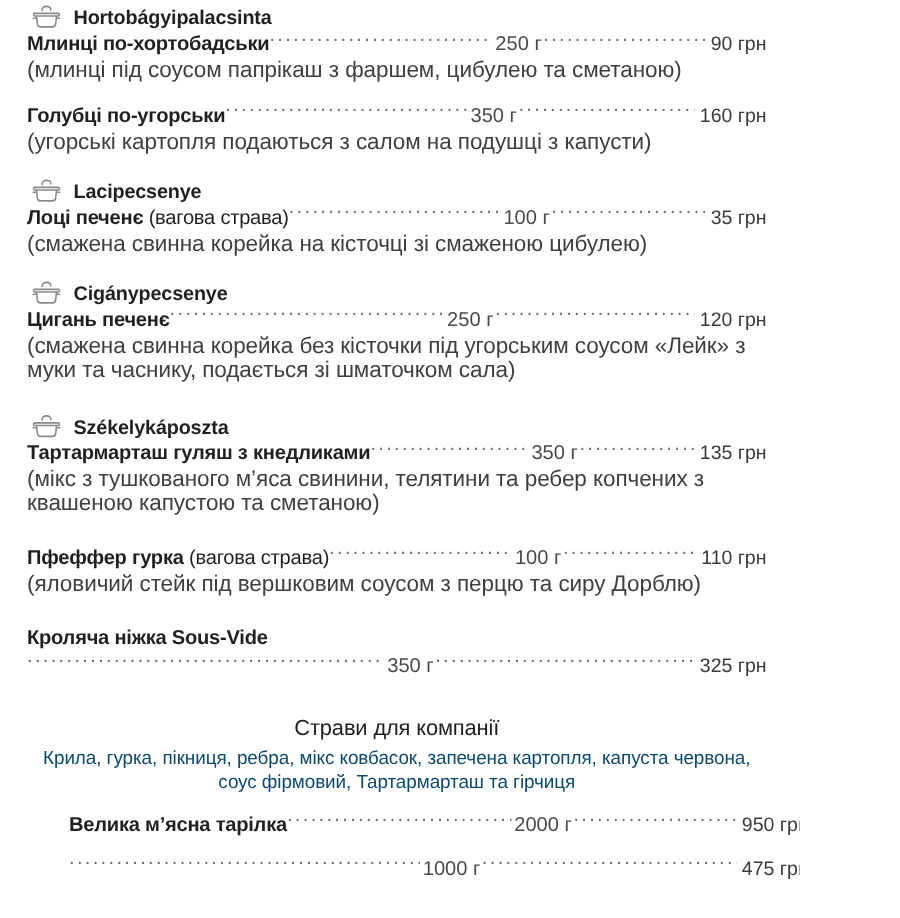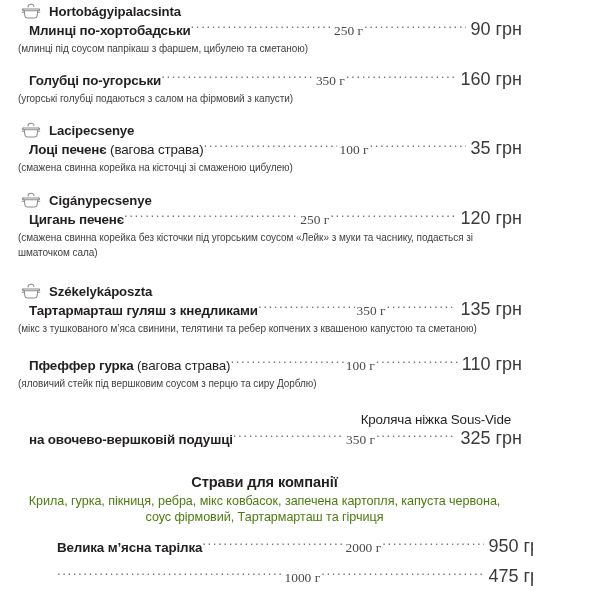--- a/index.html
+++ b/index.html
@@ -54,21 +54,20 @@
   }
 
   
   .row {
     display: flex;
     align-items: baseline;
     width: 100%;
     font-size: 13.4px;
     line-height: 18px;
     white-space: nowrap;
-    margin-left: 11px;
   }
   .row .name {
     font-weight: bold;
     flex: 0 0 auto;
     letter-spacing: -0.15px;
   }
   .row .name .plain {
     font-weight: normal;
   }
   .leader {
@@ -92,68 +91,66 @@
     white-space: nowrap;
   }
   .leader.lead-a { flex: 1 1 58%; }
   .leader.lead-b { flex: 1 1 42%; }
   .row .weight {
     flex: 0 0 auto;
     padding: 0 1px 0 2px;
     color: #4a4a4a;
     font-weight: normal;
     font-size: 13.4px;
-    font-family: Liberation Serif, serif;
   }
   .row .price {
     flex: 0 0 auto;
     padding-left: 4px;
     color: #3a3a3a;
     font-weight: normal;
-    font-size: 18px;
+    font-size: 13px;
     text-align: right;
   }
 
   
   .name-first {
     font-size: 13.4px;
-    font-weight: normal;
+    font-weight: bold;
     line-height: 18px;
     letter-spacing: -0.15px;
-    text-align: right;
   }
 
   
   .desc {
-    font-size: 10px;
+    font-size: 15px;
     line-height: 15.5px;
     color: #3f3f3f;
     margin: 1px 0 0 0;
     max-width: 560px;
     letter-spacing: -0.05px;
   }
 
   .gap-sm { height: 7px; }
   .gap-md { height: 13px; }
   .gap-lg { height: 19px; }
 
   
   .section-title {
     text-align: center;
     font-size: 14.6px;
-    font-weight: bold;
+    font-weight: normal;
     letter-spacing: -0.1px;
     margin: 0 0 3px 0;
     color: #231f20;
   }
   .section-sub {
     text-align: center;
     font-size: 12.6px;
     line-height: 16px;
-    color: #4d7c0f;
+    color: #0c4a6e;
     margin: 0 auto 12px auto;
     max-width: 545px;
     letter-spacing: -0.05px;
   }
   .platter-row { margin-bottom: 10px; padding-left: 28px; }
 </style>
 </head>
 <body>
 
 <div class="page">
@@ -187,21 +184,21 @@
   <div class="gap-sm"></div>
 
   <div class="dish">
     <div class="row">
       <span class="name"><span>Голубці по-угорськи</span><span class="plain"></span></span>
       <span class="leader lead-a"></span>
       <span class="weight">350 г</span>
       <span class="leader lead-b"></span>
       <span class="price">160 грн</span>
     </div>
-    <div class="desc">(угорські голубці подаються з салом на фірмовий з капусти)</div>
+    <div class="desc">(угорські картопля подаються з салом на подушці з капусти)</div>
   </div>
 
   <div class="gap-sm"></div>
 
   <div class="dish">
     <div class="hu-line">
       <span class="pot-icon">
         <svg viewBox="0 0 34 26" width="22" height="17" aria-hidden="true">
           <g fill="none" stroke="#8a8a8a" stroke-width="1.6" stroke-linecap="round" stroke-linejoin="round">
             <path d="M12.5 6.2 C12.0 3.4 14.2 1.8 17.0 1.8 C19.8 1.8 21.9 3.3 21.4 5.4"></path>
@@ -292,21 +289,20 @@
       <span class="price">110 грн</span>
     </div>
     <div class="desc">(яловичий стейк під вершковим соусом з перцю та сиру Дорблю)</div>
   </div>
 
   <div class="gap-md"></div>
 
   <div class="dish">
     <div class="name-first">Кроляча ніжка Sous-Vide</div>
     <div class="row">
-      <span class="name">на овочево-вершковій подушці</span>
       <span class="leader lead-a"></span>
       <span class="weight">350 г</span>
       <span class="leader lead-b"></span>
       <span class="price">325 грн</span>
     </div>
   </div>
 
   <div class="gap-lg"></div>
 
   <div>

